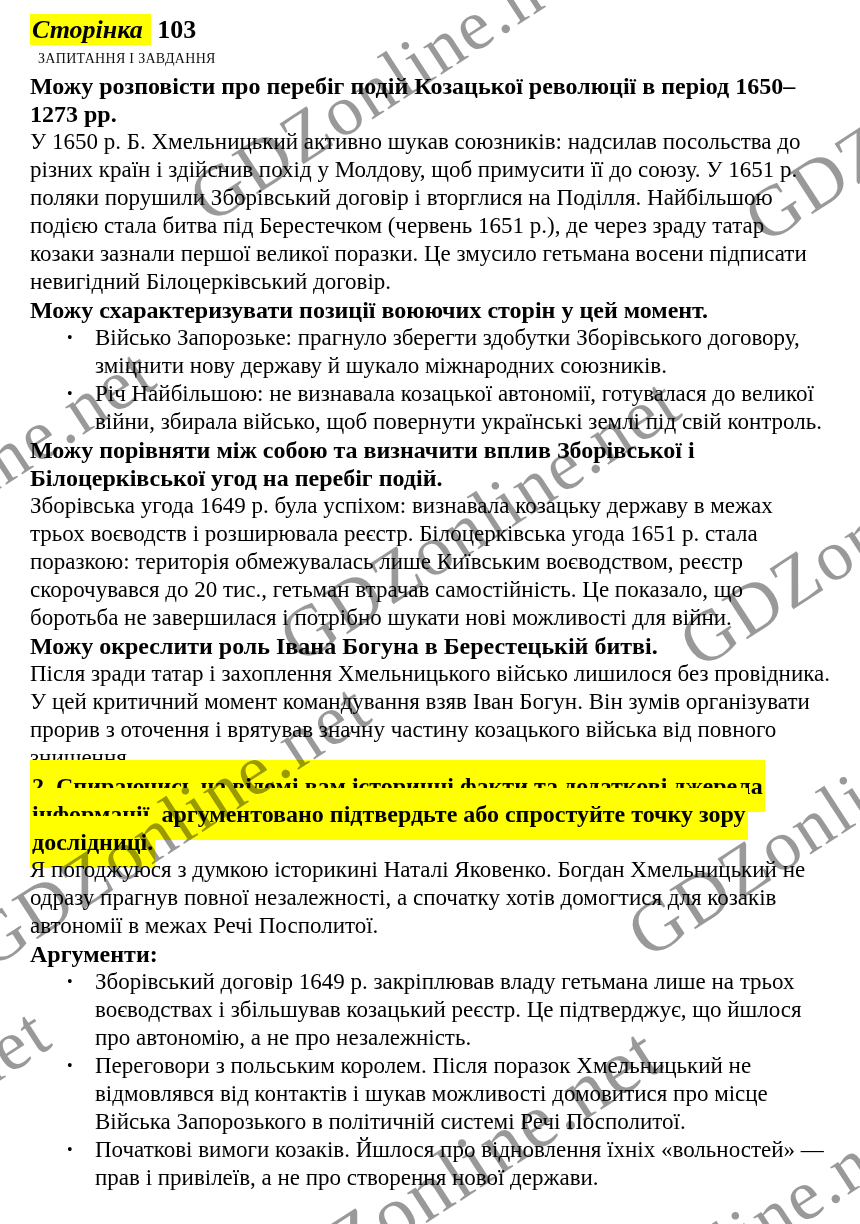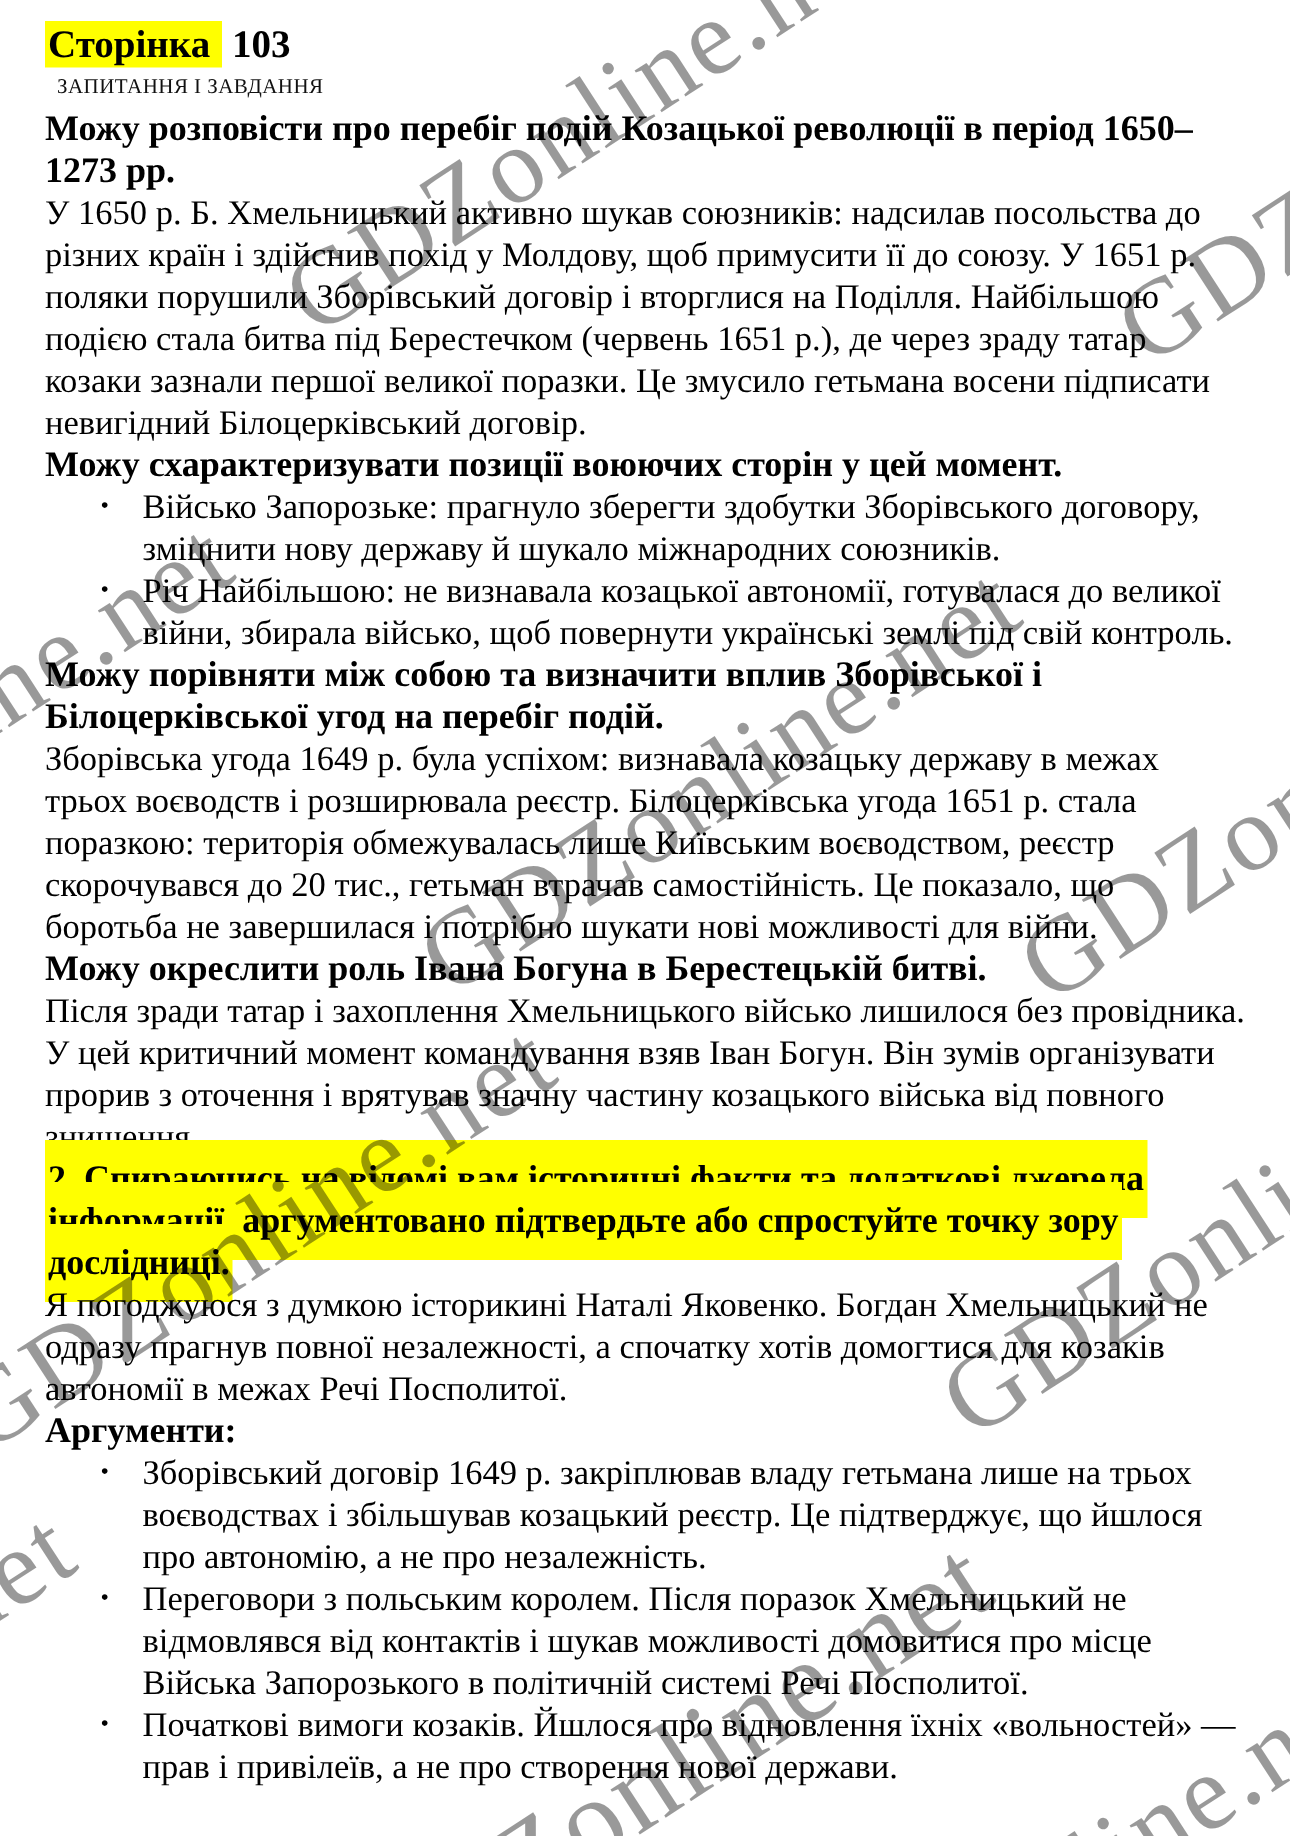--- a/index.html
+++ b/index.html
@@ -8,21 +8,21 @@
     font-family:"Liberation Serif", serif; color:#000;
   }
   .page { position:relative; width:860px; height:1224px; overflow:hidden; background:#fff; }
 
   
   .content {
     position:absolute; left:30px; top:14px; width:800px; z-index:1;
     font-size:23px; line-height:28px;
   }
   .page-title { font-size:26px; font-weight:bold; line-height:32px; margin:0; }
-  .hl { background:#ffff00; padding:1px 8px 1px 2px; }
+  .hl { background:#ffff00; padding:1px 8px 1px 2px;font-style:italic; }
   .hl-inline { background:#ffff00; padding:13px 2px; box-decoration-break:clone; -webkit-box-decoration-break:clone; }
   .section-label {
     font-size:14px; line-height:26px; padding-left:8px; letter-spacing:0.3px;
     color:#111;
   }
   .h { font-weight:bold; font-size:24px; line-height:28px; margin:0; }
   p { margin:0; }
   ul { margin:0; padding:0 0 0 65px; list-style:none; }
   li { position:relative; margin:0; }
   li::before {

